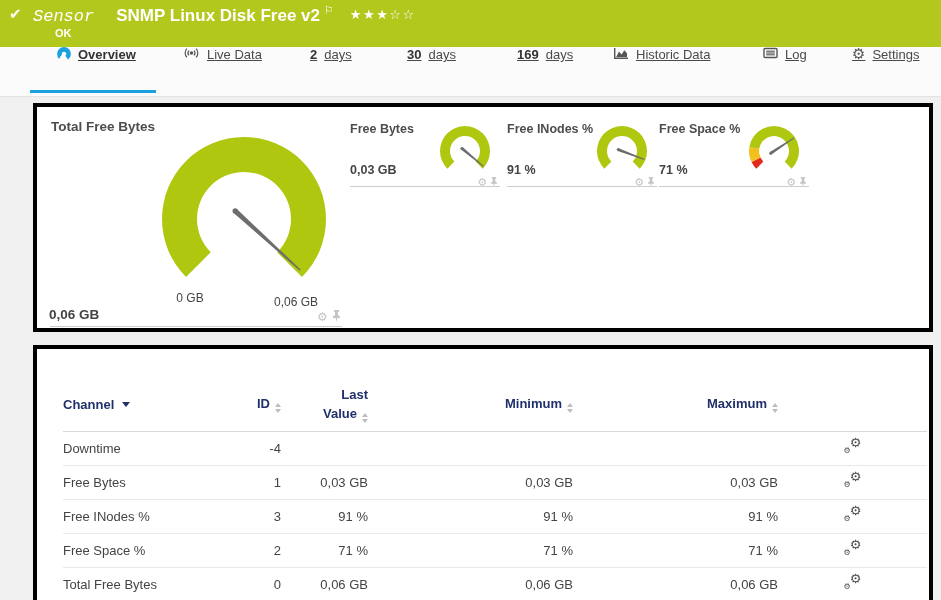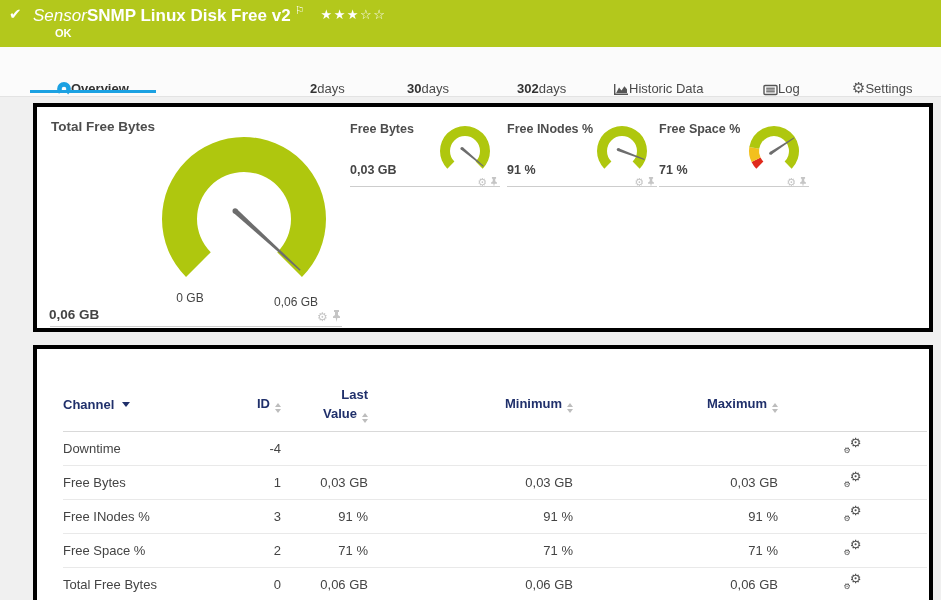--- a/index.html
+++ b/index.html
@@ -4,31 +4,31 @@
 <style>
   html,body{margin:0;padding:0;background:#f0f0f0;}
   .page{position:relative;width:941px;height:600px;overflow:hidden;background:#f0f0f0;
         font-family:"Liberation Sans",sans-serif;-webkit-font-smoothing:antialiased;}
   .glyph{font-family:"DejaVu Sans",sans-serif;}
 
   
   .topbar{position:absolute;left:0;top:0;width:941px;height:47px;background:#b3c81c;color:#fff;}
   .tb-check{position:absolute;left:9px;top:5px;font-size:15px;font-weight:700;}
   .tb-line1{position:absolute;left:33px;top:4px;font-size:17px;white-space:nowrap;}
-  .tb-kind{font-style:italic;font-weight:400;margin-right:0;}
+  .tb-kind{font-style:italic;font-weight:400;margin-right:22px;font-family:Liberation Mono, monospace;}
   .tb-title{font-weight:700;}
   .tb-flag{font-size:11px;vertical-align:7px;margin-left:4px;cursor:pointer;}
   .tb-stars{margin-left:16px;font-size:13px;letter-spacing:1.5px;vertical-align:2px;cursor:pointer;}
   .tb-status{position:absolute;left:55px;top:27px;font-size:11px;font-weight:700;}
 
   
   .tabbar{position:absolute;left:0;top:47px;width:941px;height:49px;background:#fbfbfb;
           border-bottom:1px solid #e3e3e3;}
-  .tab{position:absolute;top:0;height:100%;display:flex;align-items:flex-end;gap:0;
-       font-size:13px;color:#4a4a4a;cursor:pointer;white-space:nowrap;}
+  .tab{position:absolute;top:0;height:100%;display:flex;align-items:flex-start;gap:7px;
+       font-size:13px;color:#4a4a4a;cursor:pointer;white-space:nowrap;text-decoration:underline;}
   .tab .num{font-weight:700;color:#333;}
   .t-overview{left:57px;font-weight:700;color:#333;}
   .t-live{left:183px;} .t-2d{left:310px;} .t-30d{left:407px;} .t-365d{left:517px;}
   .t-historic{left:613px;} .t-log{left:763px;} .t-settings{left:852px;}
   .tab-underline{position:absolute;left:30px;top:43px;width:126px;height:3px;background:#1ba1e2;}
   .tab-gear{font-size:15px;color:#555;line-height:1;}
 
   
   .card{position:absolute;background:#fff;border:4px solid #000000;box-sizing:border-box;}
   .card1{left:33px;top:103px;width:900px;height:229px;}
@@ -89,30 +89,38 @@
   </div>
 
   <div class="tabbar">
     <div class="tab t-overview">
       <svg width="14" height="14">
         <circle cx="7" cy="7" r="4.6" fill="none" stroke="#1ba1e2" stroke-width="4.6" stroke-dasharray="21.7 7.2" stroke-dashoffset="-3.6" transform="rotate(90 7 7)"></circle>
         <line x1="7.4" y1="6.6" x2="3.8" y2="10.1" stroke="#fff" stroke-width="1.5" stroke-linecap="round"></line>
       </svg>
       <span>Overview</span>
     </div>
+    <div class="tab t-live">
+      <svg width="17" height="12">
+        <circle cx="8.5" cy="6" r="1.7" fill="#555"></circle>
+        <path d="M6 3.6 A3.6 3.6 0 0 0 6 8.4 M3.9 1.7 A6.2 6.2 0 0 0 3.9 10.3" stroke="#555" stroke-width="1.2" fill="none"></path>
+        <path d="M11 3.6 A3.6 3.6 0 0 1 11 8.4 M13.1 1.7 A6.2 6.2 0 0 1 13.1 10.3" stroke="#555" stroke-width="1.2" fill="none"></path>
+      </svg>
+      <span>Live Data</span>
+    </div>
     <div class="tab t-2d">
       <span class="num">2</span>
       <span>days</span>
     </div>
     <div class="tab t-30d">
       <span class="num">30</span>
       <span>days</span>
     </div>
     <div class="tab t-365d">
-      <span class="num">302</span>
+      <span class="num">169</span>
       <span>days</span>
     </div>
     <div class="tab t-historic">
       <svg width="16" height="13">
         <path d="M1.7 1 V11.2 H15" stroke="#555" stroke-width="1.4" fill="none"></path>
         <path d="M3.2 10 L6 4.6 L8.5 7.6 L11.4 3.2 L14 6.2 V10 Z" fill="#555"></path>
       </svg>
       <span>Historic Data</span>
     </div>
     <div class="tab t-log">

